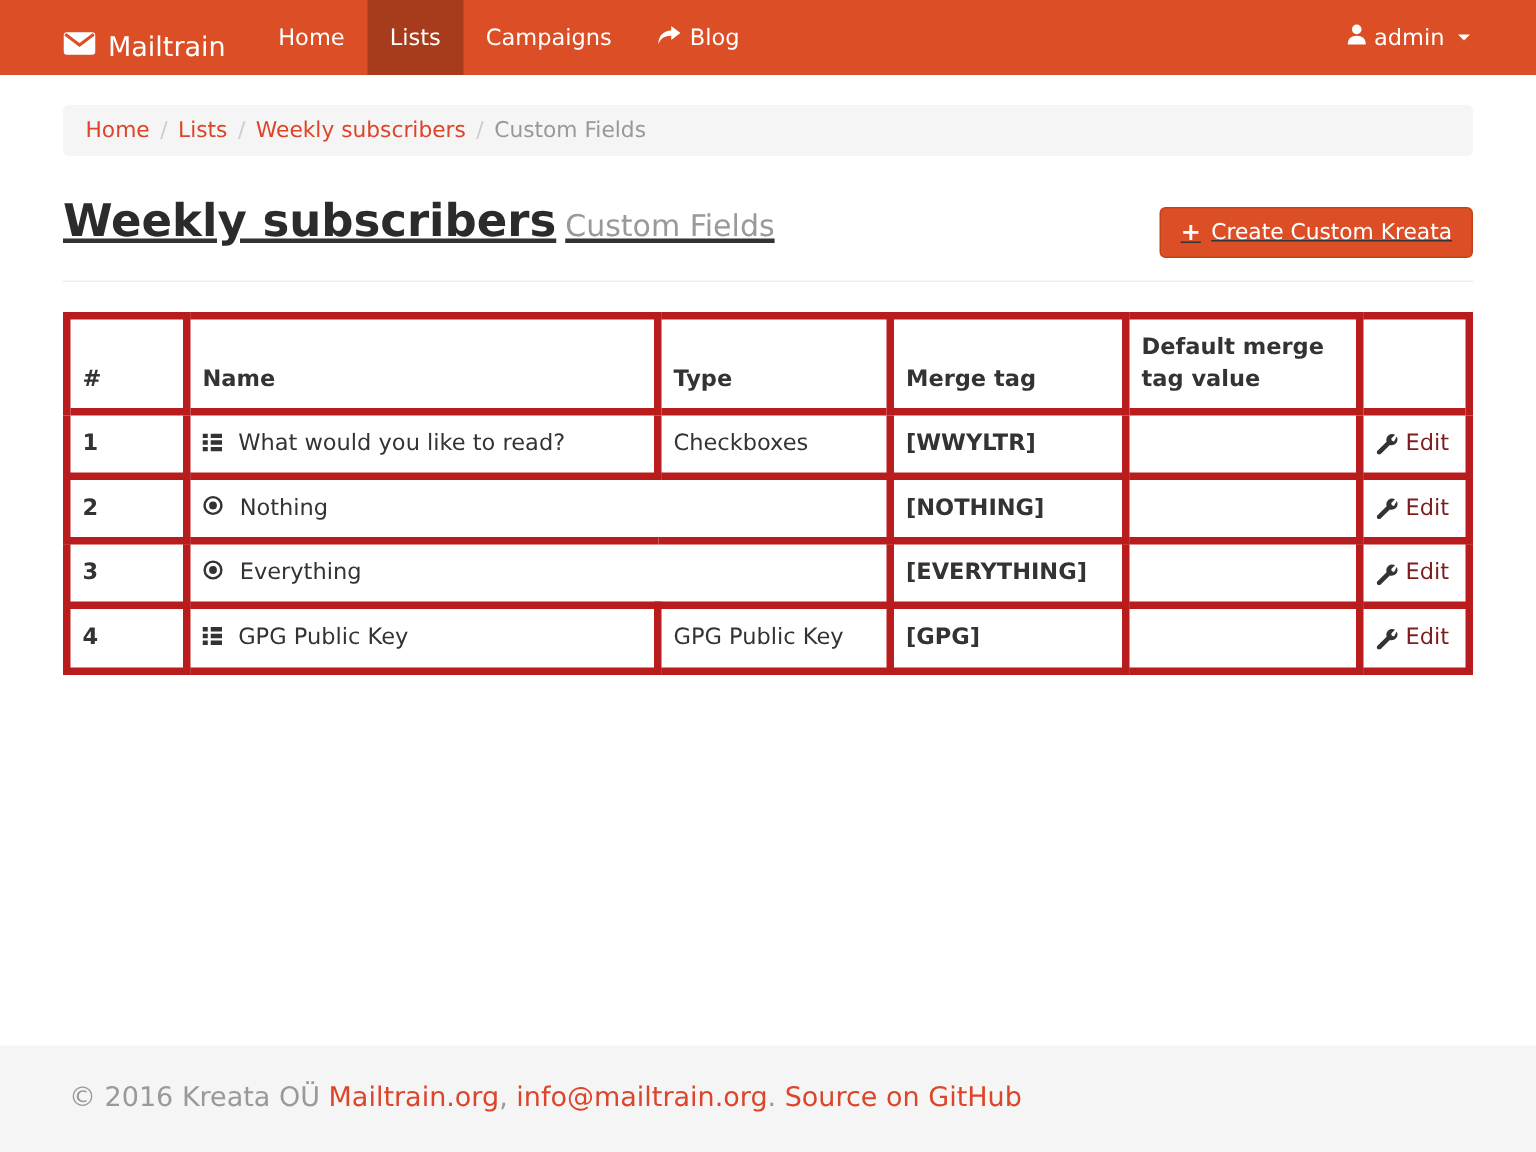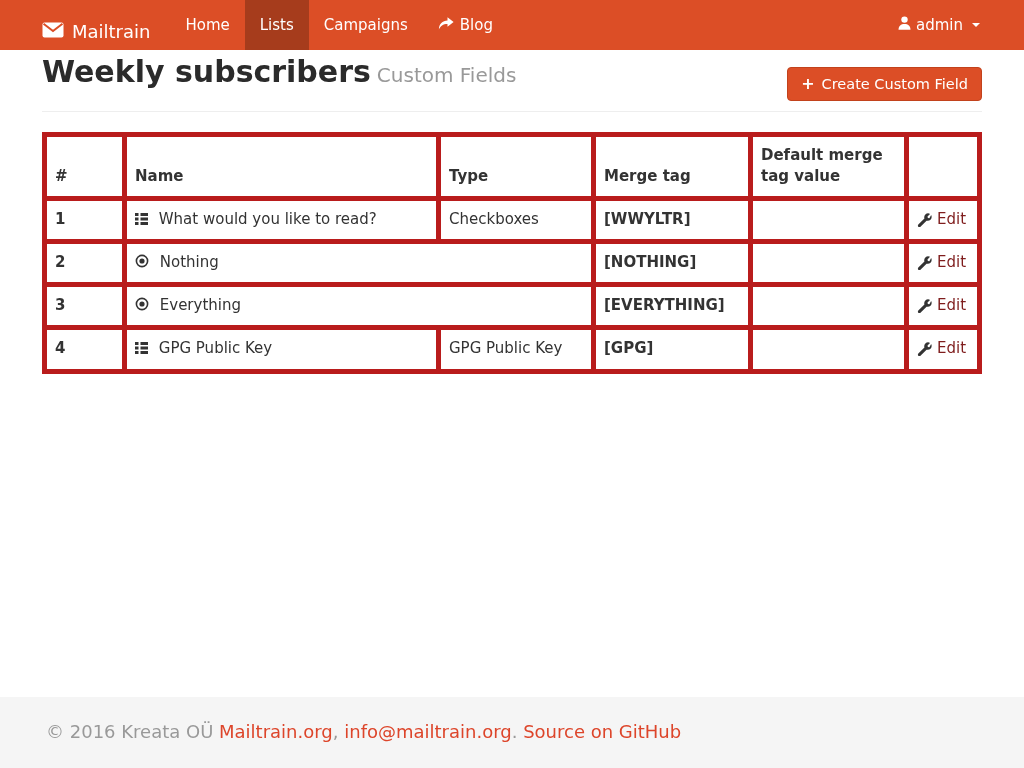--- a/index.html
+++ b/index.html
@@ -29,21 +29,21 @@
            border-top: 4px solid #fff; }
 
   
   .breadcrumb { background: #F5F5F5; border-radius: 4px; padding: 9px 15px;
                 margin: 20px 0 22px; font-size: 14.5px; }
   .breadcrumb a { color: #DD452A; text-decoration: none; }
   .breadcrumb .sep { color: #CCC; padding: 0 7px; }
   .breadcrumb .current { color: #999; }
 
   
-  .page-header { display: flex; justify-content: space-between; align-items: flex-end; }
+  .page-header { display: flex; justify-content: space-between; align-items: center; text-decoration: underline; }
   h2 { margin: 4px 0 12px; font-size: 30px; font-weight: bold; color: #2B2B2B; }
   h2 small { font-size: 20px; font-weight: normal; color: #999; margin-left: 6px; }
   .btn-create { background: #DC4E26; border: 1px solid #C2421C; color: #fff;
                 border-radius: 4px; padding: 8px 13px; font-size: 14.5px;
                 display: inline-flex; align-items: center; gap: 7px; cursor: pointer;
                 margin-top: 6px; font-family: inherit; }
   .btn-create .plus { font-weight: bold; font-size: 16px; line-height: 1; }
   hr { border: 0; border-top: 1px solid #EEE; margin: 10px 0 20px; }
 
   
@@ -110,28 +110,31 @@
             </svg></span>
         <span>admin</span>
         <span class="caret"></span>
       </a>
     </div>
   </div>
 </nav>
 
 <main>
   <div class="container">
+    <div class="breadcrumb">
+      <a href="#">Home</a><span class="sep">/</span><a href="#">Lists</a><span class="sep">/</span><a href="#">Weekly subscribers</a><span class="sep">/</span><span class="current">Custom Fields</span>
+    </div>
 
     <div class="page-header">
       <h2>
         <span>Weekly subscribers</span><small>Custom Fields</small>
       </h2>
       <button class="btn-create">
         <span class="plus">+</span>
-        <span>Create Custom Field</span>
+        <span>Create Custom Kreata</span>
       </button>
     </div>
     <hr>
 
     <table>
       <colgroup>
         <col style="width:80px">
           <col style="width:314px">
           <col style="width:155px">
         <col style="width:157px">

